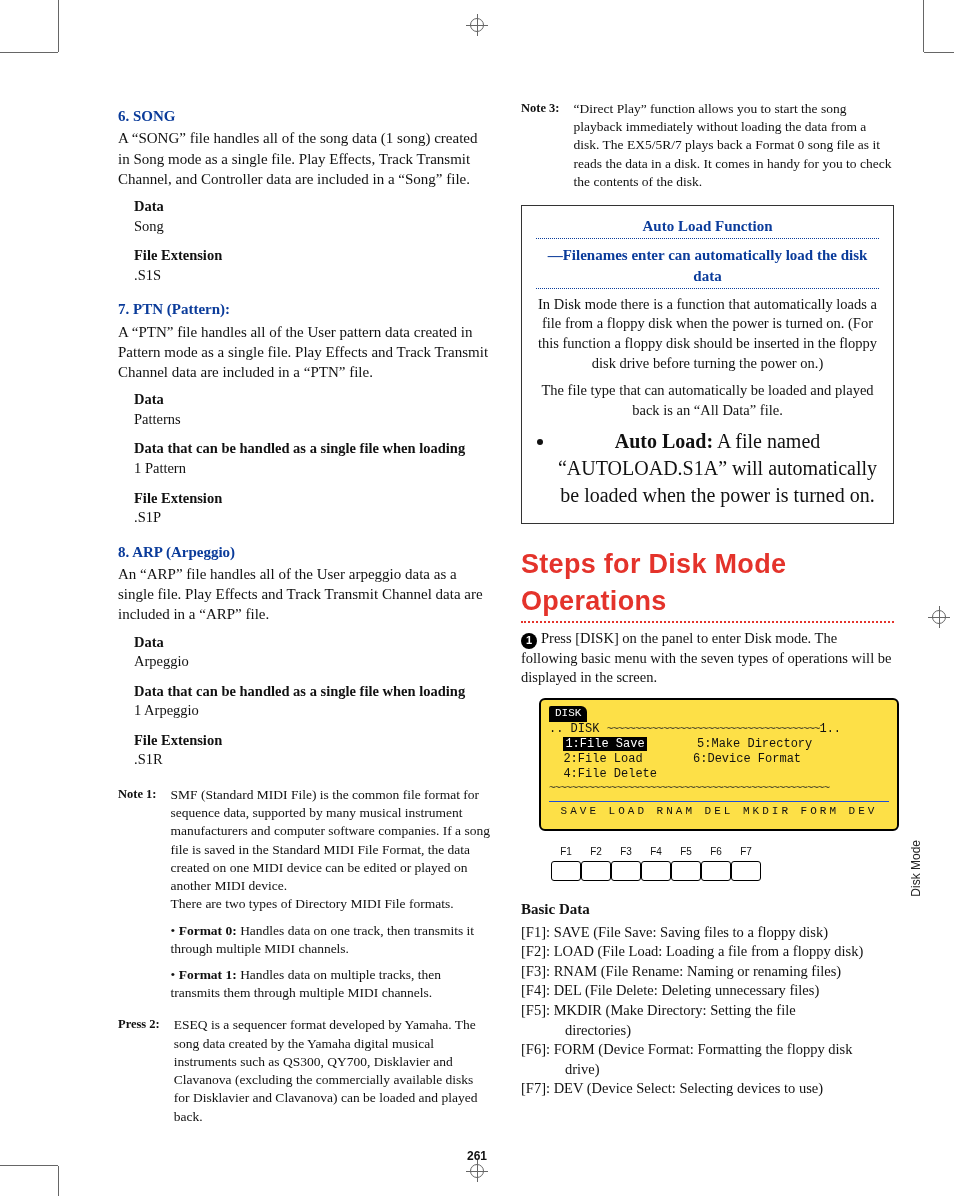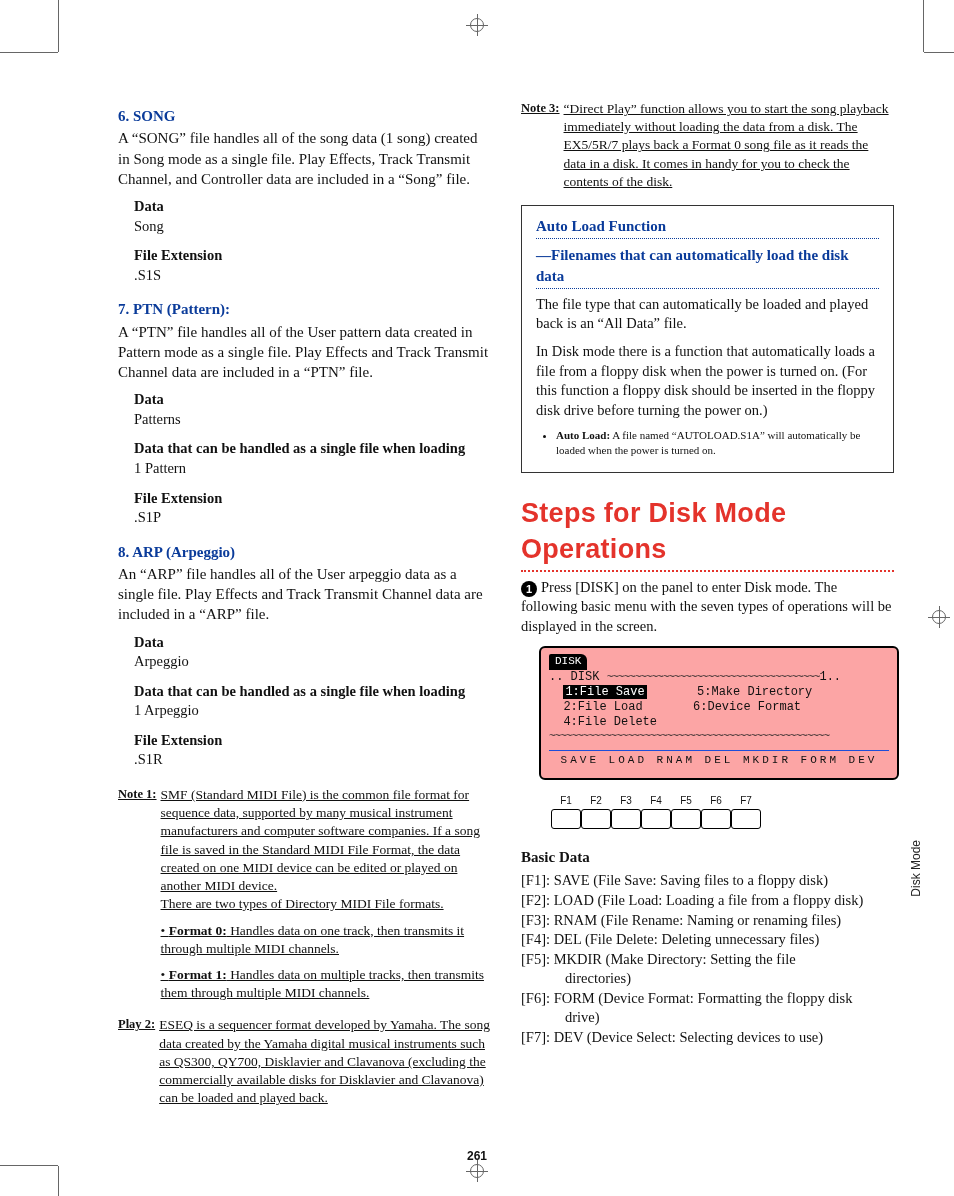--- a/index.html
+++ b/index.html
@@ -20,34 +20,34 @@
   .sheet{
     padding:100px 60px 60px 118px;
     display:flex;gap:30px;
   }
   .col{flex:1;min-width:0;}
   .hblue{color:var(--blue);font-weight:bold;margin-top:6px;}
   .para{margin:2px 0 8px 0;}
   .sub{margin:6px 0 10px 16px;}
   .sub .lbl{font-weight:bold;font-size:14.5px;}
   .sub .val{font-size:14.5px;}
-  .notewrap{display:flex;gap:4px;margin-top:10px;text-decoration:underline;}
+  .notewrap{display:flex;gap:14px;margin-top:10px;}
   .notetag{font-weight:bold;font-size:12.5px;line-height:1.35;white-space:nowrap;}
   .notetxt{font-size:13.5px;line-height:1.35;}
   .notetxt .b{font-weight:bold;}
   .bulletblk{margin:8px 0 0 0;font-size:13.5px;}
   .bulletblk .b{font-weight:bold;}
 
   .box{
-    border:1px solid #333;margin-top:14px;padding:10px 14px 14px 14px;
+    border:1px solid #333;margin-top:14px;padding:10px 14px 14px 14px;text-align:center;
   }
   .box .ttl{color:var(--blue);font-weight:bold;}
   .dashed{border-bottom:1.5px dotted var(--blue);height:0;margin:2px 0 6px 0;}
   .box p{margin:6px 0 8px 0;font-size:14.5px;}
-  .box li{font-size:11px;}
+  .box li{font-size:20px;}
   .box ul{margin:6px 0 0 0;padding-left:20px;}
   .box .b{font-weight:bold;}
 
   .bigred{
     color:var(--red);
     font-weight:800;
     font-size:27px;
     letter-spacing:0.3px;
     font-family:Arial,Helvetica,sans-serif;
     margin-top:22px;
@@ -62,21 +62,21 @@
   .menu{margin:4px 0 0 0;}
   .menu div{font-size:14.5px;}
   .indent{padding-left:44px;}
 
   
   .lcd{
     margin:10px 0 14px 18px;
     border:2px solid #000;border-radius:6px;
     width:340px;padding:6px 8px 10px 8px;
     font-family:"Courier New",monospace;font-size:12px;line-height:1.25;
-    background:#fca5a5;
+    background:#fde047;
   }
   .lcd .tab{
     display:inline-block;background:#000;color:#fff;padding:1px 6px;border-radius:2px 6px 0 0;
     font-size:11px;
   }
   .lcd .wave{letter-spacing:-1px;font-size:11px;color:#222;}
   .lcd .sel{background:#000;color:#fff;padding:0 2px;}
   .lcd .row{white-space:pre;}
   .lcd .bar{
     margin-top:6px;text-align:center;letter-spacing:3px;font-size:11px;
@@ -182,40 +182,40 @@
       <div class="notetag">Note 1:</div>
       <div class="notetxt">
         <span>SMF (Standard MIDI File) is the common file format for sequence data, supported by many musical instrument manufacturers and computer software companies. If a song file is saved in the Standard MIDI File Format, the data created on one MIDI device can be edited or played on another MIDI device.</span><br>
         <span>There are two types of Directory MIDI File formats.</span>
         <div class="bulletblk">• <span class="b">Format 0:</span><span> Handles data on one track, then transmits it through multiple MIDI channels.</span></div>
         <div class="bulletblk">• <span class="b">Format 1:</span><span> Handles data on multiple tracks, then transmits them through multiple MIDI channels.</span></div>
       </div>
     </div>
 
     <div class="notewrap" style="margin-top:14px">
-      <div class="notetag">Play 2:</div>
+      <div class="notetag">Press 2:</div>
       <div class="notetxt">ESEQ is a sequencer format developed by Yamaha. The song data created by the Yamaha digital musical instruments such as QS300, QY700, Disklavier and Clavanova (excluding the commercially available disks for Disklavier and Clavanova) can be loaded and played back.</div>
     </div>
 
   </div>
 
   <div class="col">
 
     <div class="notewrap" style="margin-top:0">
       <div class="notetag">Note 3:</div>
       <div class="notetxt">“Direct Play” function allows you to start the song playback immediately without loading the data from a disk. The EX5/5R/7 plays back a Format 0 song file as it reads the data in a disk. It comes in handy for you to check the contents of the disk.</div>
     </div>
 
     <div class="box">
       <div class="ttl">Auto Load Function</div>
       <div class="dashed"></div>
-      <div class="ttl">—Filenames that can automatically load the disk data</div>
+      <div class="ttl">—Filenames enter can automatically load the disk data</div>
       <div class="dashed"></div>
+      <p>In Disk mode there is a function that automatically loads a file from a floppy disk when the power is turned on. (For this function a floppy disk should be inserted in the floppy disk drive before turning the power on.)</p>
       <p>The file type that can automatically be loaded and played back is an “All Data” file.</p>
-      <p>In Disk mode there is a function that automatically loads a file from a floppy disk when the power is turned on. (For this function a floppy disk should be inserted in the floppy disk drive before turning the power on.)</p>
       <ul>
           <li><span class="b">Auto Load:</span><span> A file named “AUTOLOAD.S1A” will automatically be loaded when the power is turned on.</span></li>
         </ul>
     </div>
 
     <div class="bigred">Steps for Disk Mode Operations</div>
     <div class="reddots"></div>
     <div style="font-size:14.5px">
       <span class="numcirc">1</span><span>Press [DISK] on the panel to enter Disk mode. The following basic menu with the seven types of operations will be displayed in the screen.</span>
     </div>

